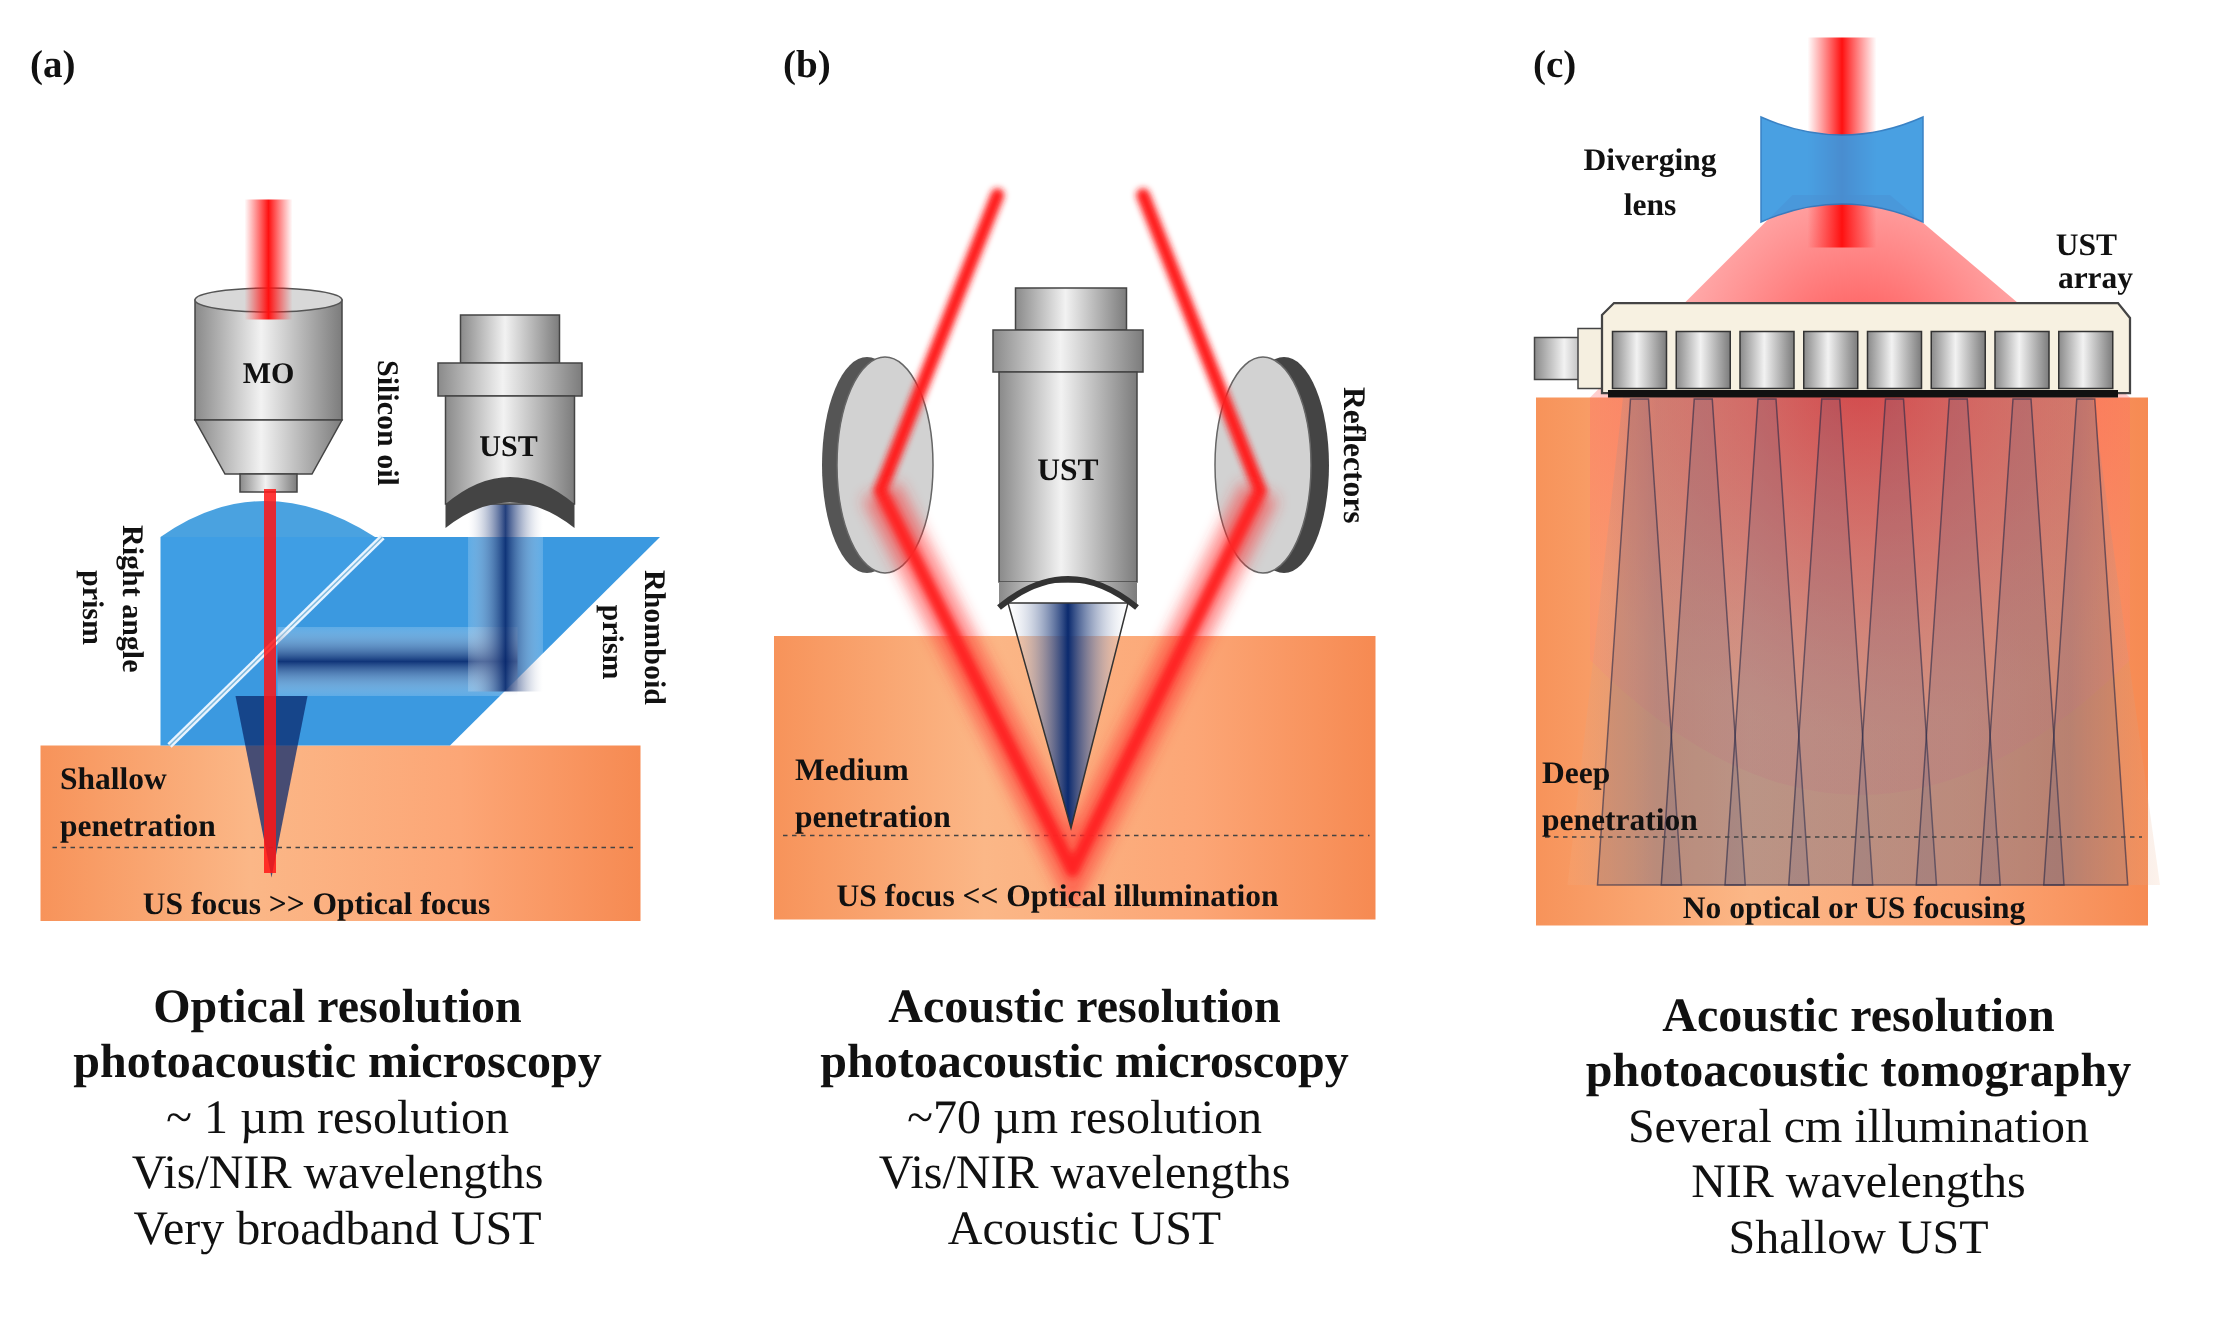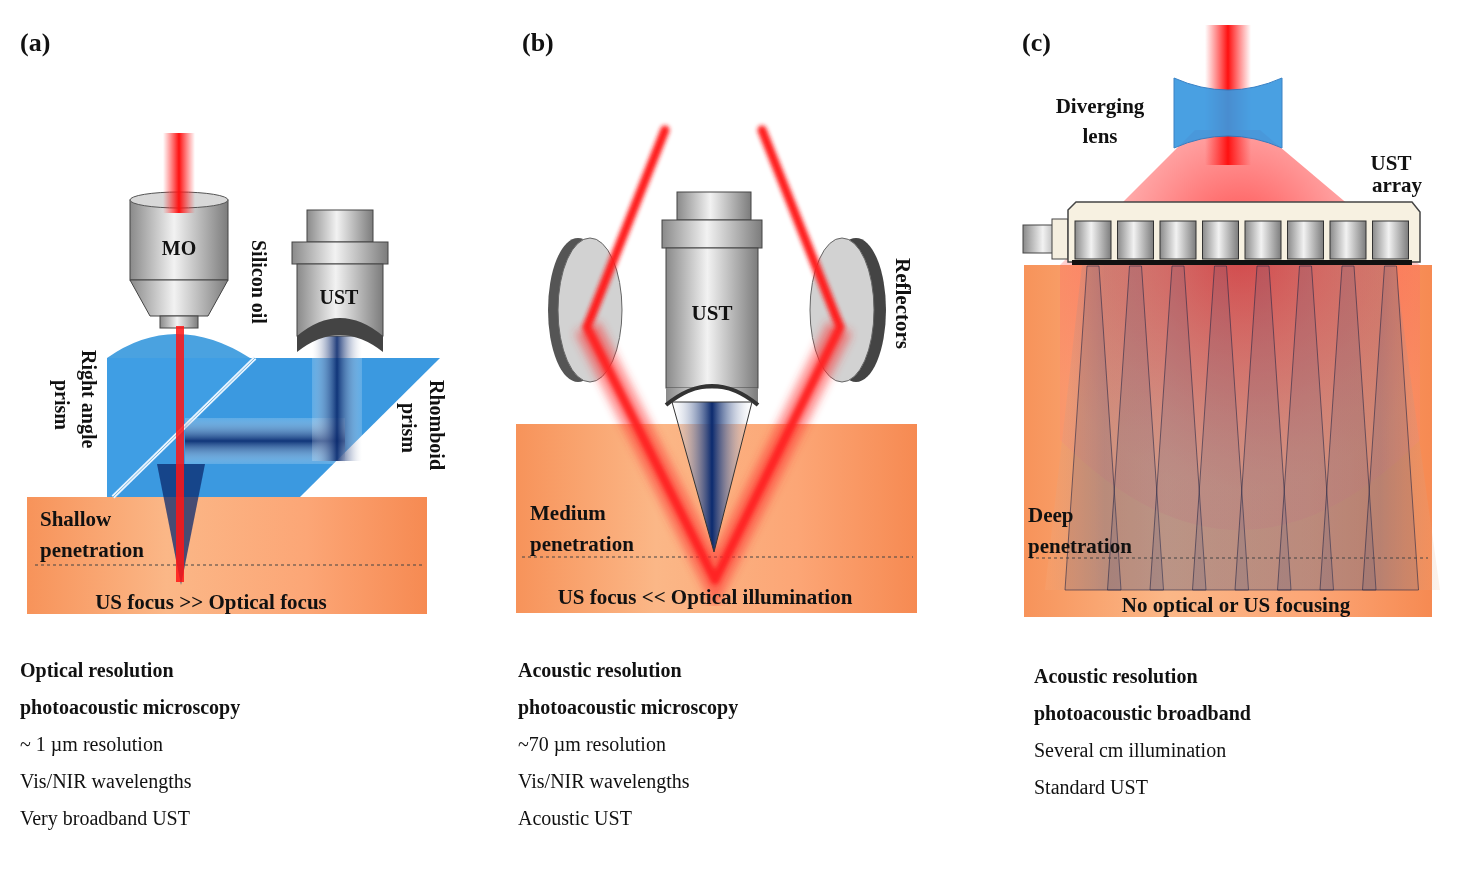--- a/index.html
+++ b/index.html
@@ -1,18 +1,18 @@
 <!DOCTYPE html>
 <html><head>
 <meta charset="utf-8">
 <style>
   html, body { margin: 0; padding: 0; background: #ffffff; }
   body { width: 1484px; height: 888px; position: relative; overflow: hidden; font-family: "Liberation Serif", "DejaVu Serif", serif; color: #111; }
   .panel-label { position: absolute; font-weight: bold; font-size: 26px; }
-  .caption { position: absolute; text-align: left; line-height: 37px; font-size: 20px; }
+  .caption { position: absolute; text-align: center; line-height: 37px; font-size: 32px; }
   .caption .b { font-weight: bold; }
   svg text { font-family: "Liberation Serif", "DejaVu Serif", serif; font-weight: bold; fill: #111; }
   .diagram { position: absolute; left: 0; top: 0; }
 </style>
 </head>
 <body>
 
 <svg class="diagram" width="1484" height="888" viewBox="0 0 1484 888" xmlns="http://www.w3.org/2000/svg">
   <defs>
     <linearGradient id="tissueGrad" x1="0" y1="0" x2="1" y2="0">
@@ -205,16 +205,17 @@
 </div>
 <div class="caption" style="left:518px;top:652px;width:410px;">
   <div class="b">Acoustic resolution</div>
   <div class="b">photoacoustic microscopy</div>
   <div>~70 µm resolution</div>
   <div>Vis/NIR wavelengths</div>
   <div>Acoustic UST</div>
 </div>
 <div class="caption" style="left:1034px;top:658px;width:410px;">
   <div class="b">Acoustic resolution</div>
-  <div class="b">photoacoustic broadband</div>
+  <div class="b">photoacoustic tomography</div>
   <div>Several cm illumination</div>
-  <div>Standard UST</div>
+  <div>NIR wavelengths</div>
+  <div>Shallow UST</div>
 </div>
 
 </body></html>

